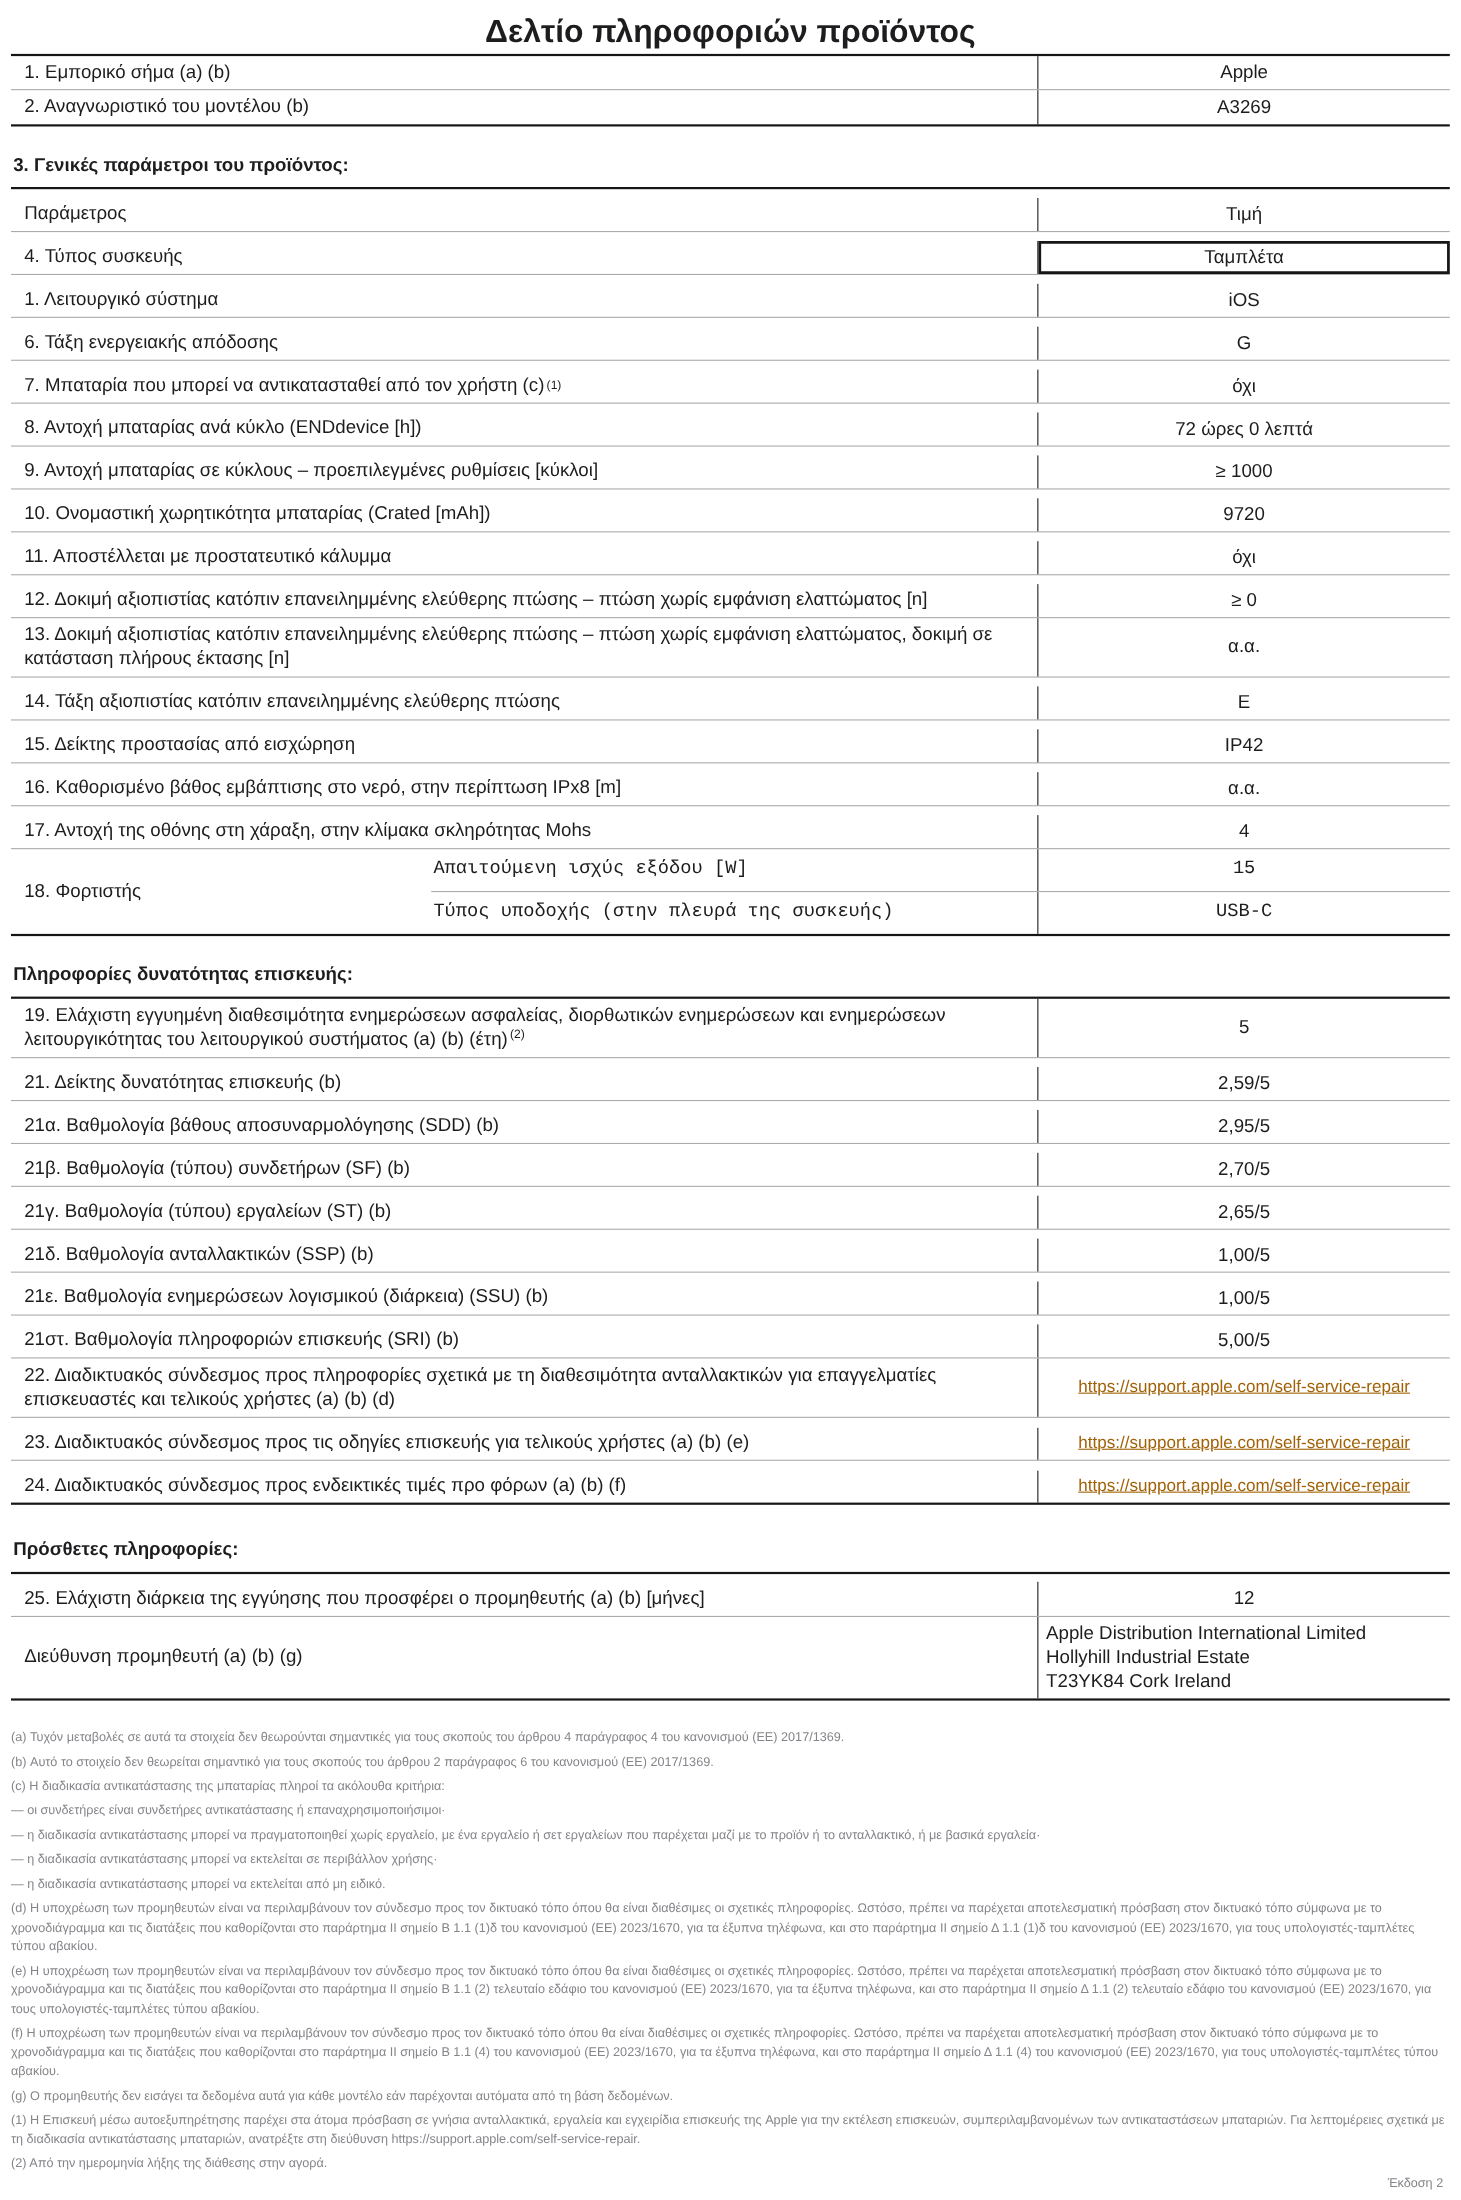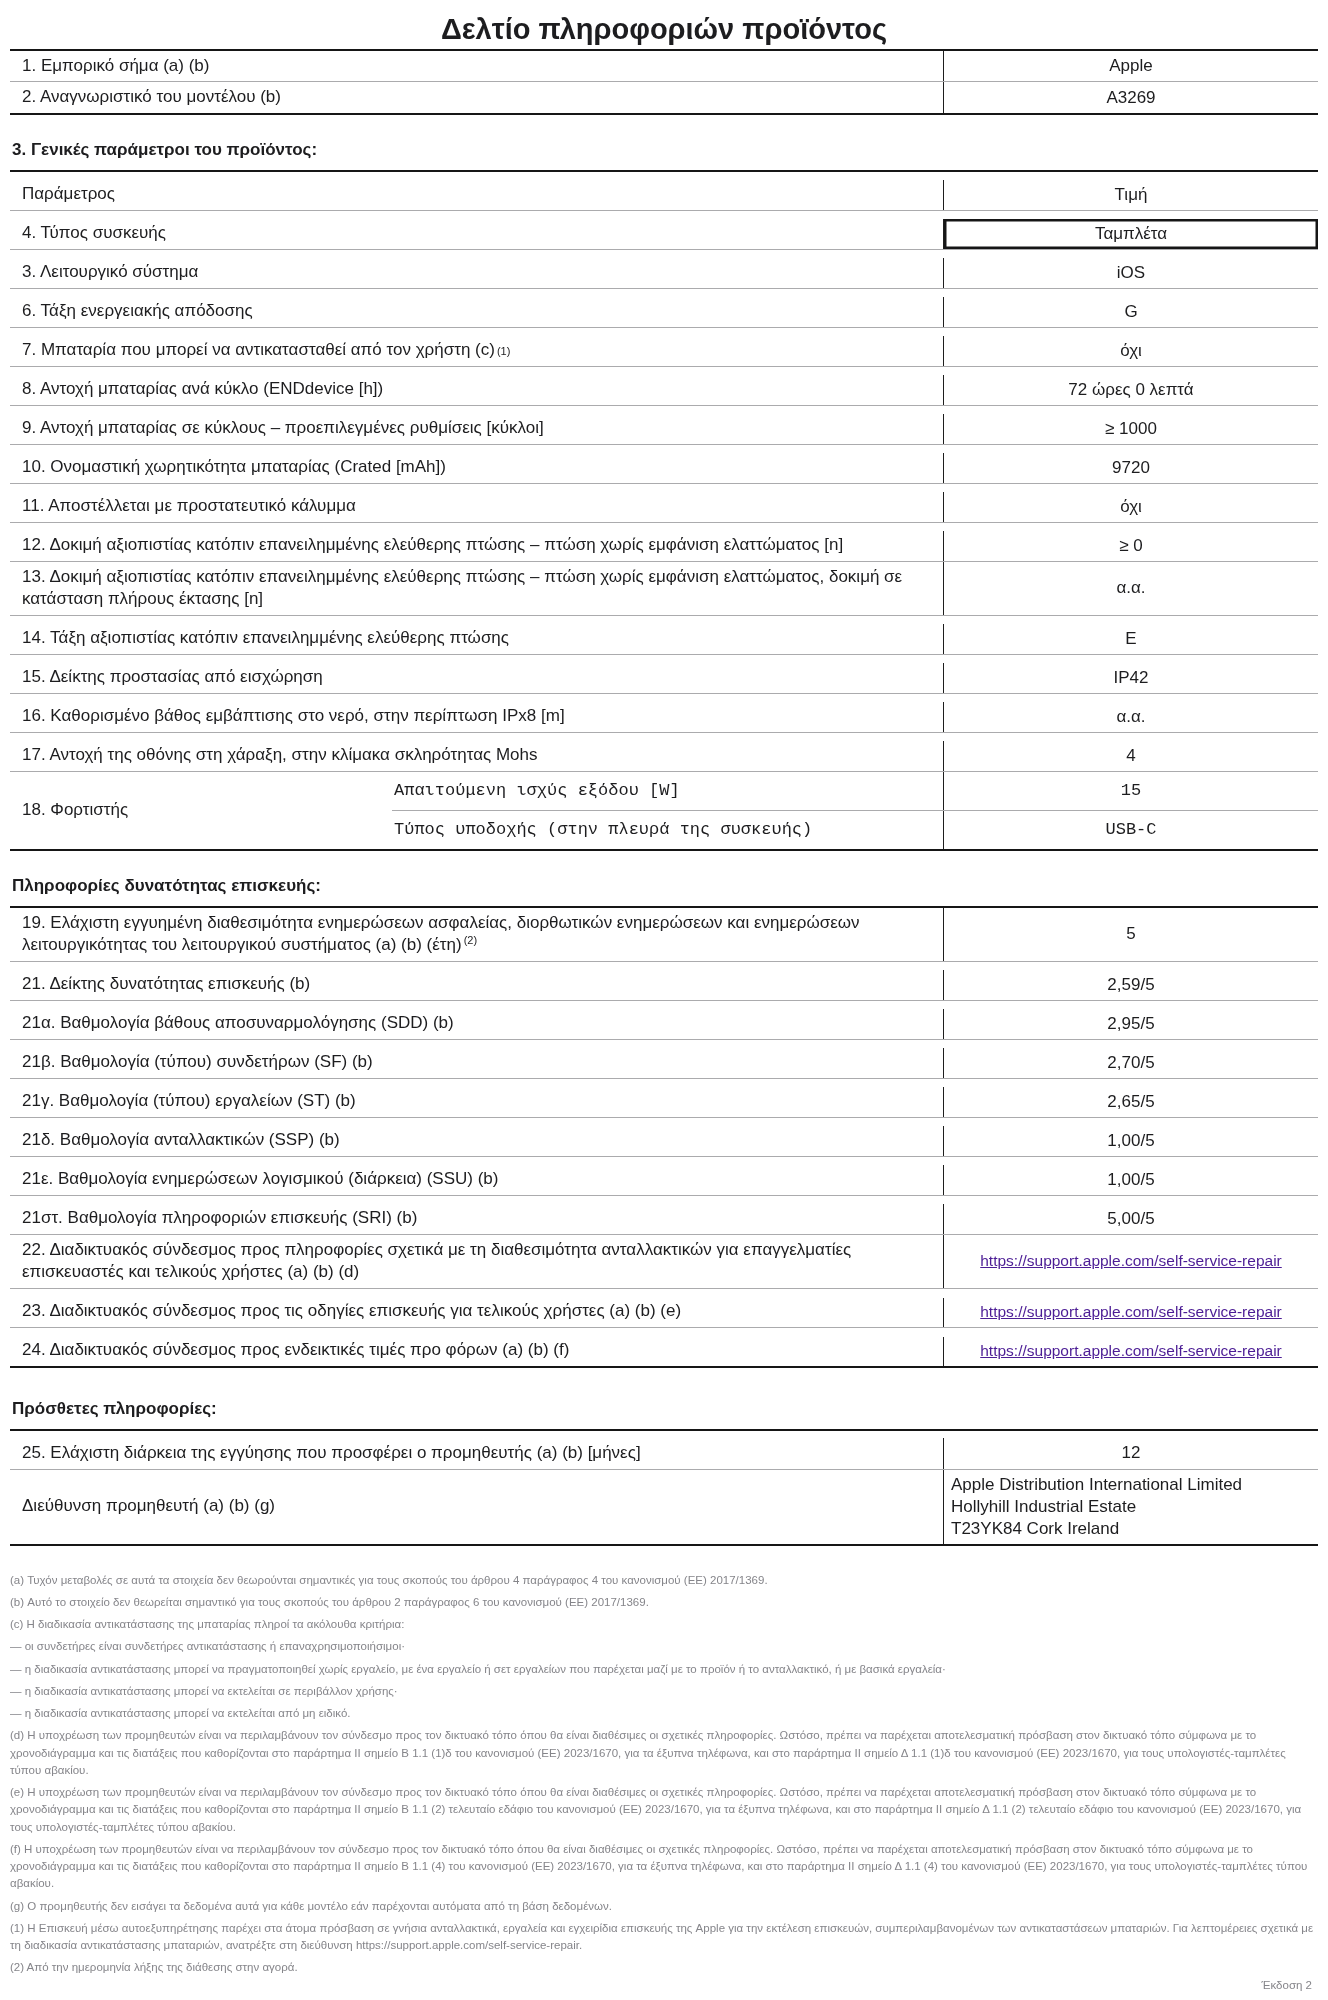--- a/index.html
+++ b/index.html
@@ -13,21 +13,21 @@
   .h27{min-height:27px;}
   .h38{min-height:38px;align-items:flex-end;}
   .h48{min-height:48px;}
   .h50{min-height:50px;}
   .h66{min-height:66px;}
   .cell{display:flex;align-items:center;box-sizing:border-box;}
   .label{flex:1 1 auto;padding:4px 16px 4px 12px;font-size:17px;line-height:1.32;}
   .value{flex:0 0 375px;border-left:1.7px solid #1e1e1e;justify-content:center;text-align:center;font-size:17px;padding:4px 6px;line-height:1.3;}
   .value.hl{box-shadow:inset 0 0 0 2.5px #161616;}
   .value.addr{flex-direction:column;align-items:flex-start;justify-content:center;text-align:left;padding-left:7px;line-height:22px;}
-  .value a{color:#4c1d95;font-size:15.5px;}
+  .value a{color:#a16207;font-size:15.5px;}
   sup{font-size:11px;line-height:0;margin-left:2px;}
   .section-heading{font-size:17px;font-weight:700;margin:24px 0 9px 2px;line-height:22px;}
   .section-heading.add{margin-top:30px;}
   .charger-label{flex:0 0 382px;display:flex;align-items:center;padding:4px 8px 4px 12px;font-size:17px;box-sizing:border-box;}
   .charger-right{flex:1 1 auto;display:flex;flex-direction:column;}
   .sub-row{display:flex;flex:1 1 auto;min-height:38px;font-family:Liberation Mono, monospace;}
   .sub-row + .sub-row{border-top:1.5px solid #ababad;}
   .sub-label{flex:1 1 auto;display:flex;align-items:center;font-size:17px;padding:4px 8px 4px 2px;}
   .footnotes{margin-top:26px;font-size:11.5px;line-height:1.5;color:#85858a;}
   .footnotes .fn{margin-bottom:5px;}
@@ -57,21 +57,21 @@
     <div class="tbl">
       <div class="row h38">
         <div class="cell label">Παράμετρος</div>
         <div class="cell value">Τιμή</div>
       </div>
       <div class="row h38">
         <div class="cell label">4. Τύπος συσκευής</div>
         <div class="cell value hl">Ταμπλέτα</div>
       </div>
       <div class="row h38">
-        <div class="cell label">3. Λειτουργικό σύστημα</div>
+        <div class="cell label">1. Λειτουργικό σύστημα</div>
         <div class="cell value">iOS</div>
       </div>
       <div class="row h38">
         <div class="cell label">6. Τάξη ενεργειακής απόδοσης</div>
         <div class="cell value">G</div>
       </div>
       <div class="row h38">
         <div class="cell label">
             <span>7. Μπαταρία που μπορεί να αντικατασταθεί από τον χρήστη (c)</span>
             <sup>(1)</sup>

